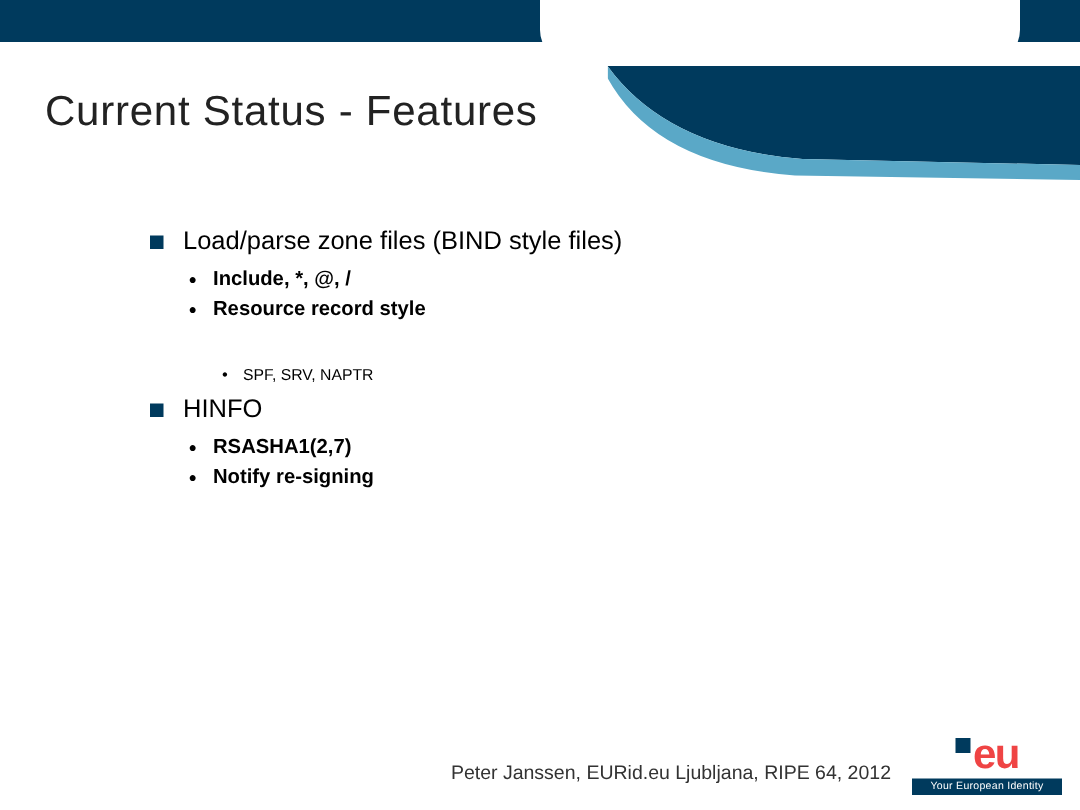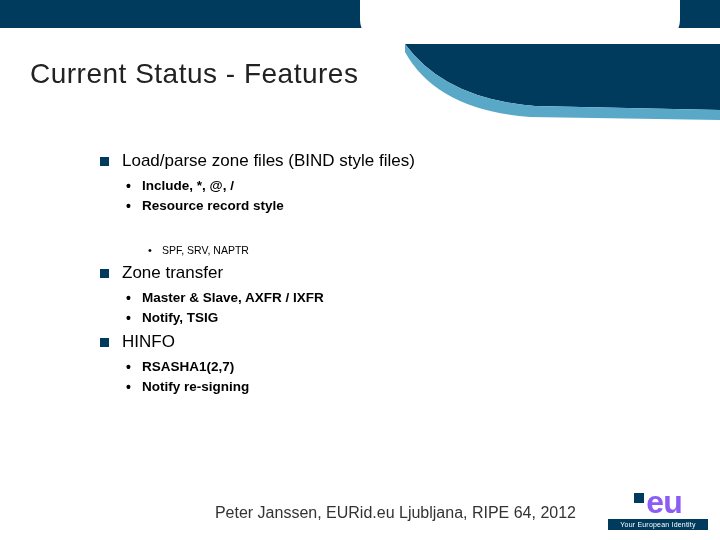--- a/index.html
+++ b/index.html
@@ -104,35 +104,35 @@
   .lvl3 > li::before {
     content: "•";
     position: absolute;
     left: 0;
     top: 0;
     font-size: 11px;
   }
   .footer {
     position: absolute;
     bottom: 18px;
-    right: 144px;
-    font-size: 16px;
+    right: 126px;
+    font-size: 13px;
     color: #333;
   }
   .logo {
     position: absolute;
     bottom: 10px;
     right: 12px;
     width: 100px;
     text-align: center;
   }
   .logo .eu {
-    font-size: 32px;
+    font-size: 28px;
     font-weight: bold;
-    color: #8b5cf6;
+    color: #ef4444;
     line-height: 0.9;
     letter-spacing: -1px;
   }
   .logo .dotbox {
     display: inline-block;
     width: 10px;
     height: 10px;
     background: #003a5d;
     margin-right: 2px;
     vertical-align: 10px;
@@ -169,27 +169,20 @@
         <li><span>Include, *, @, /</span></li>
         <li>
           <span>Resource record style</span>
           <ul class="lvl3">
             <li><span>SPF, SRV, NAPTR</span></li>
           </ul>
         </li>
       </ul>
     </li>
     <li>
-      <span>Zone transfer</span>
-      <ul class="lvl2">
-        <li><span>Master &amp; Slave, AXFR / IXFR</span></li>
-        <li><span>Notify, TSIG</span></li>
-      </ul>
-    </li>
-    <li>
       <span>HINFO</span>
       <ul class="lvl2">
         <li><span>RSASHA1(2,7)</span></li>
         <li><span>Notify re-signing</span></li>
       </ul>
     </li>
   </ul>
 </div>
 
 <div class="footer">Peter Janssen, EURid.eu   Ljubljana, RIPE 64, 2012</div>

